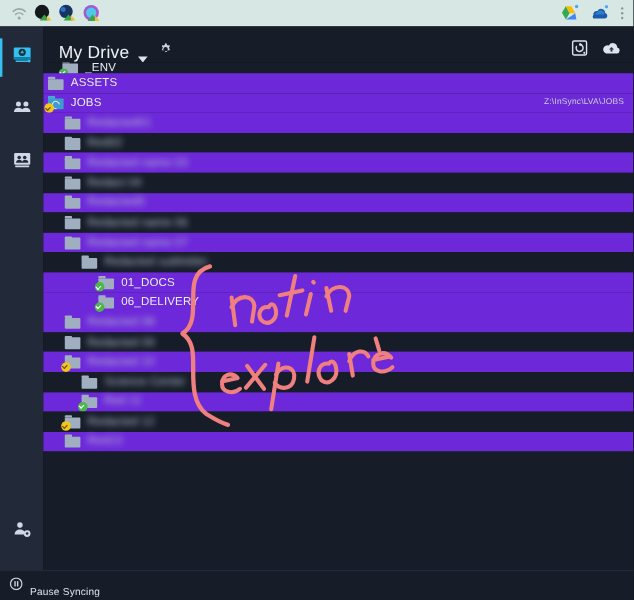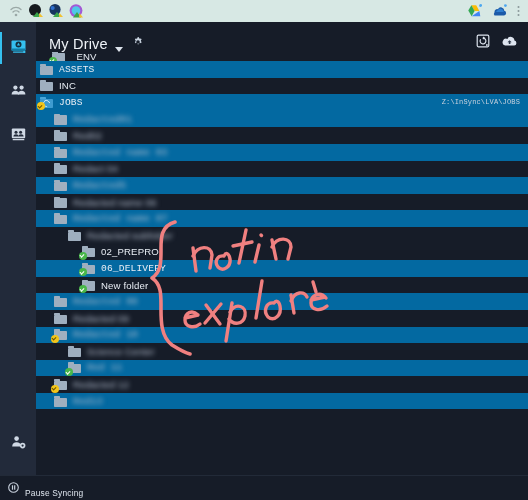--- a/index.html
+++ b/index.html
@@ -54,21 +54,21 @@
 
   
   .list {
     position: absolute; left: 36px; top: 52px; width: 492px; height: 423px;
     background: #161c28; overflow: hidden;
   }
   .row {
     position: relative; height: 16.6px; display: flex; align-items: center;
     padding-right: 8px;
   }
-  .row.odd  { background: #0369a1; font-family: Liberation Mono, monospace; }
+  .row.odd  { background: #6d28d9; }
   .row.even { background: #161c28; }
   .row.clipped-top { height: 9px; align-items: center; margin-left: 12px; }
 
   .ico-wrap { position: relative; width: 13px; height: 11px; flex: 0 0 auto; }
   .lbl {
     color: #e8edf4; font-size: 9.6px; margin-left: 6px; white-space: nowrap;
     letter-spacing: .15px;
   }
   .lbl.blur { filter: blur(2.6px); color: #b8c2d2; }
   .path {
@@ -282,30 +282,20 @@
       <div class="row odd">
         <div style="width: 4px; flex: 0 0 auto;"></div>
         <div class="ico-wrap">
           <div class="folder">
             <div class="tab"></div>
             <div class="body"></div>
           </div>
         </div>
         <span class="lbl">ASSETS</span>
       </div>
-      <div class="row even">
-        <div style="width: 4px; flex: 0 0 auto;"></div>
-        <div class="ico-wrap">
-          <div class="folder">
-            <div class="tab"></div>
-            <div class="body"></div>
-          </div>
-        </div>
-        <span class="lbl">INC</span>
-      </div>
       <div class="row odd">
         <div style="width: 4px; flex: 0 0 auto;"></div>
         <div class="ico-wrap">
           <div class="folder drive">
             <div class="tab"></div>
             <div class="body"></div>
             <div class="swirl"></div>
           </div>
           <div class="badge yellow"></div>
         </div>
@@ -385,52 +375,41 @@
       <div class="row even">
         <div style="width: 32px; flex: 0 0 auto;"></div>
         <div class="ico-wrap">
           <div class="folder">
             <div class="tab"></div>
             <div class="body"></div>
           </div>
         </div>
         <span class="lbl blur">Redacted subfolder</span>
       </div>
-      <div class="row even">
+      <div class="row odd">
         <div style="width: 46px; flex: 0 0 auto;"></div>
         <div class="ico-wrap">
           <div class="folder">
             <div class="tab"></div>
             <div class="body"></div>
           </div>
           <div class="badge green"></div>
         </div>
-        <span class="lbl">02_PREPRO</span>
+        <span class="lbl">01_DOCS</span>
       </div>
       <div class="row odd">
         <div style="width: 46px; flex: 0 0 auto;"></div>
         <div class="ico-wrap">
           <div class="folder">
             <div class="tab"></div>
             <div class="body"></div>
           </div>
           <div class="badge green"></div>
         </div>
         <span class="lbl">06_DELIVERY</span>
-      </div>
-      <div class="row even">
-        <div style="width: 46px; flex: 0 0 auto;"></div>
-        <div class="ico-wrap">
-          <div class="folder">
-            <div class="tab"></div>
-            <div class="body"></div>
-          </div>
-          <div class="badge green"></div>
-        </div>
-        <span class="lbl">New folder</span>
       </div>
       <div class="row odd">
         <div style="width: 18px; flex: 0 0 auto;"></div>
         <div class="ico-wrap">
           <div class="folder">
             <div class="tab"></div>
             <div class="body"></div>
           </div>
         </div>
         <span class="lbl blur">Redacted 08</span>

